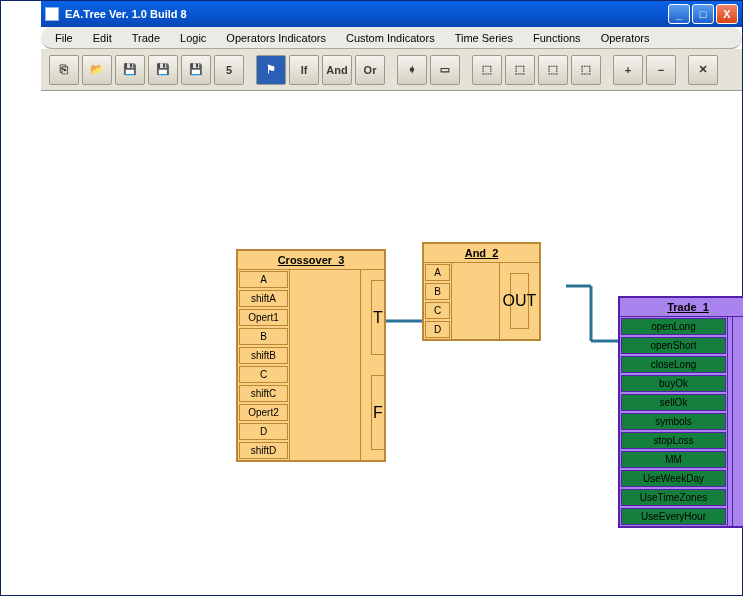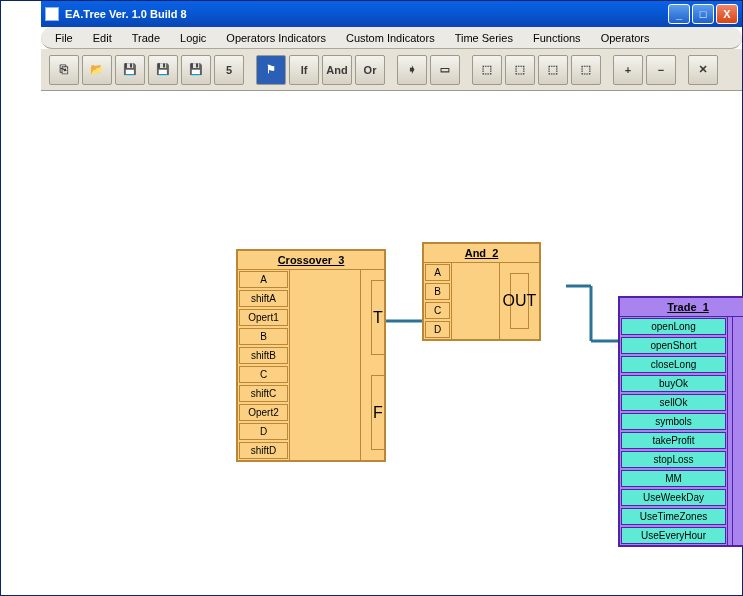--- a/index.html
+++ b/index.html
@@ -34,21 +34,21 @@
 .orange-node .node-title { border-color: #b98736; }
 .purple-node .node-title { border-color: #5520a9; }
 
 .node-body { display: flex; }
 .ports-col { display: flex; flex-direction: column; border-right: 1px solid; }
 .orange-node .ports-col { border-color: #b98736; }
 .purple-node .ports-col { border-color: #5520a9; }
 
 .port { padding: 2px 6px; text-align: center; border: 1px solid; margin: 1px; font-size: 10px; cursor: default; }
 .orange-node .port { background: #fbd082; border-color: #b98736; }
-.purple-node .port { background: #5eead4; border-color: #5520a9; }
+.purple-node .port { background: #15803d; border-color: #5520a9; }
 
 .out-col { display: flex; flex-direction: column; }
 .out-port { flex: 1; display: flex; align-items: center; justify-content: center; border: 1px solid; margin: 10px; padding: 2px 6px; font-size: 16px; text-align: center; }
 .orange-node .out-port { border-color: #b98736; }
 .mid-col { flex: 1; }
 
 #crossover { left: 195px; top: 158px; width: 150px; }
 #crossover .ports-col { width: 52px; }
 #crossover .out-col { width: 24px; border-left: 1px solid #b98736; }
 
@@ -202,21 +202,20 @@
     <div id="trade" class="node purple-node">
       <div class="node-title">Trade_1</div>
       <div class="node-body">
         <div class="ports-col">
           <div class="port">openLong</div>
           <div class="port">openShort</div>
           <div class="port">closeLong</div>
           <div class="port">buyOk</div>
           <div class="port">sellOk</div>
           <div class="port">symbols</div>
-          <div class="port">takeProfit</div>
           <div class="port">stopLoss</div>
           <div class="port">MM</div>
           <div class="port">UseWeekDay</div>
           <div class="port">UseTimeZones</div>
           <div class="port">UseEveryHour</div>
 
         </div>
         <div class="mid-col"></div>
         <div class="out-col">
           <div class="out-port" style="border-color:#5520a9"></div>

